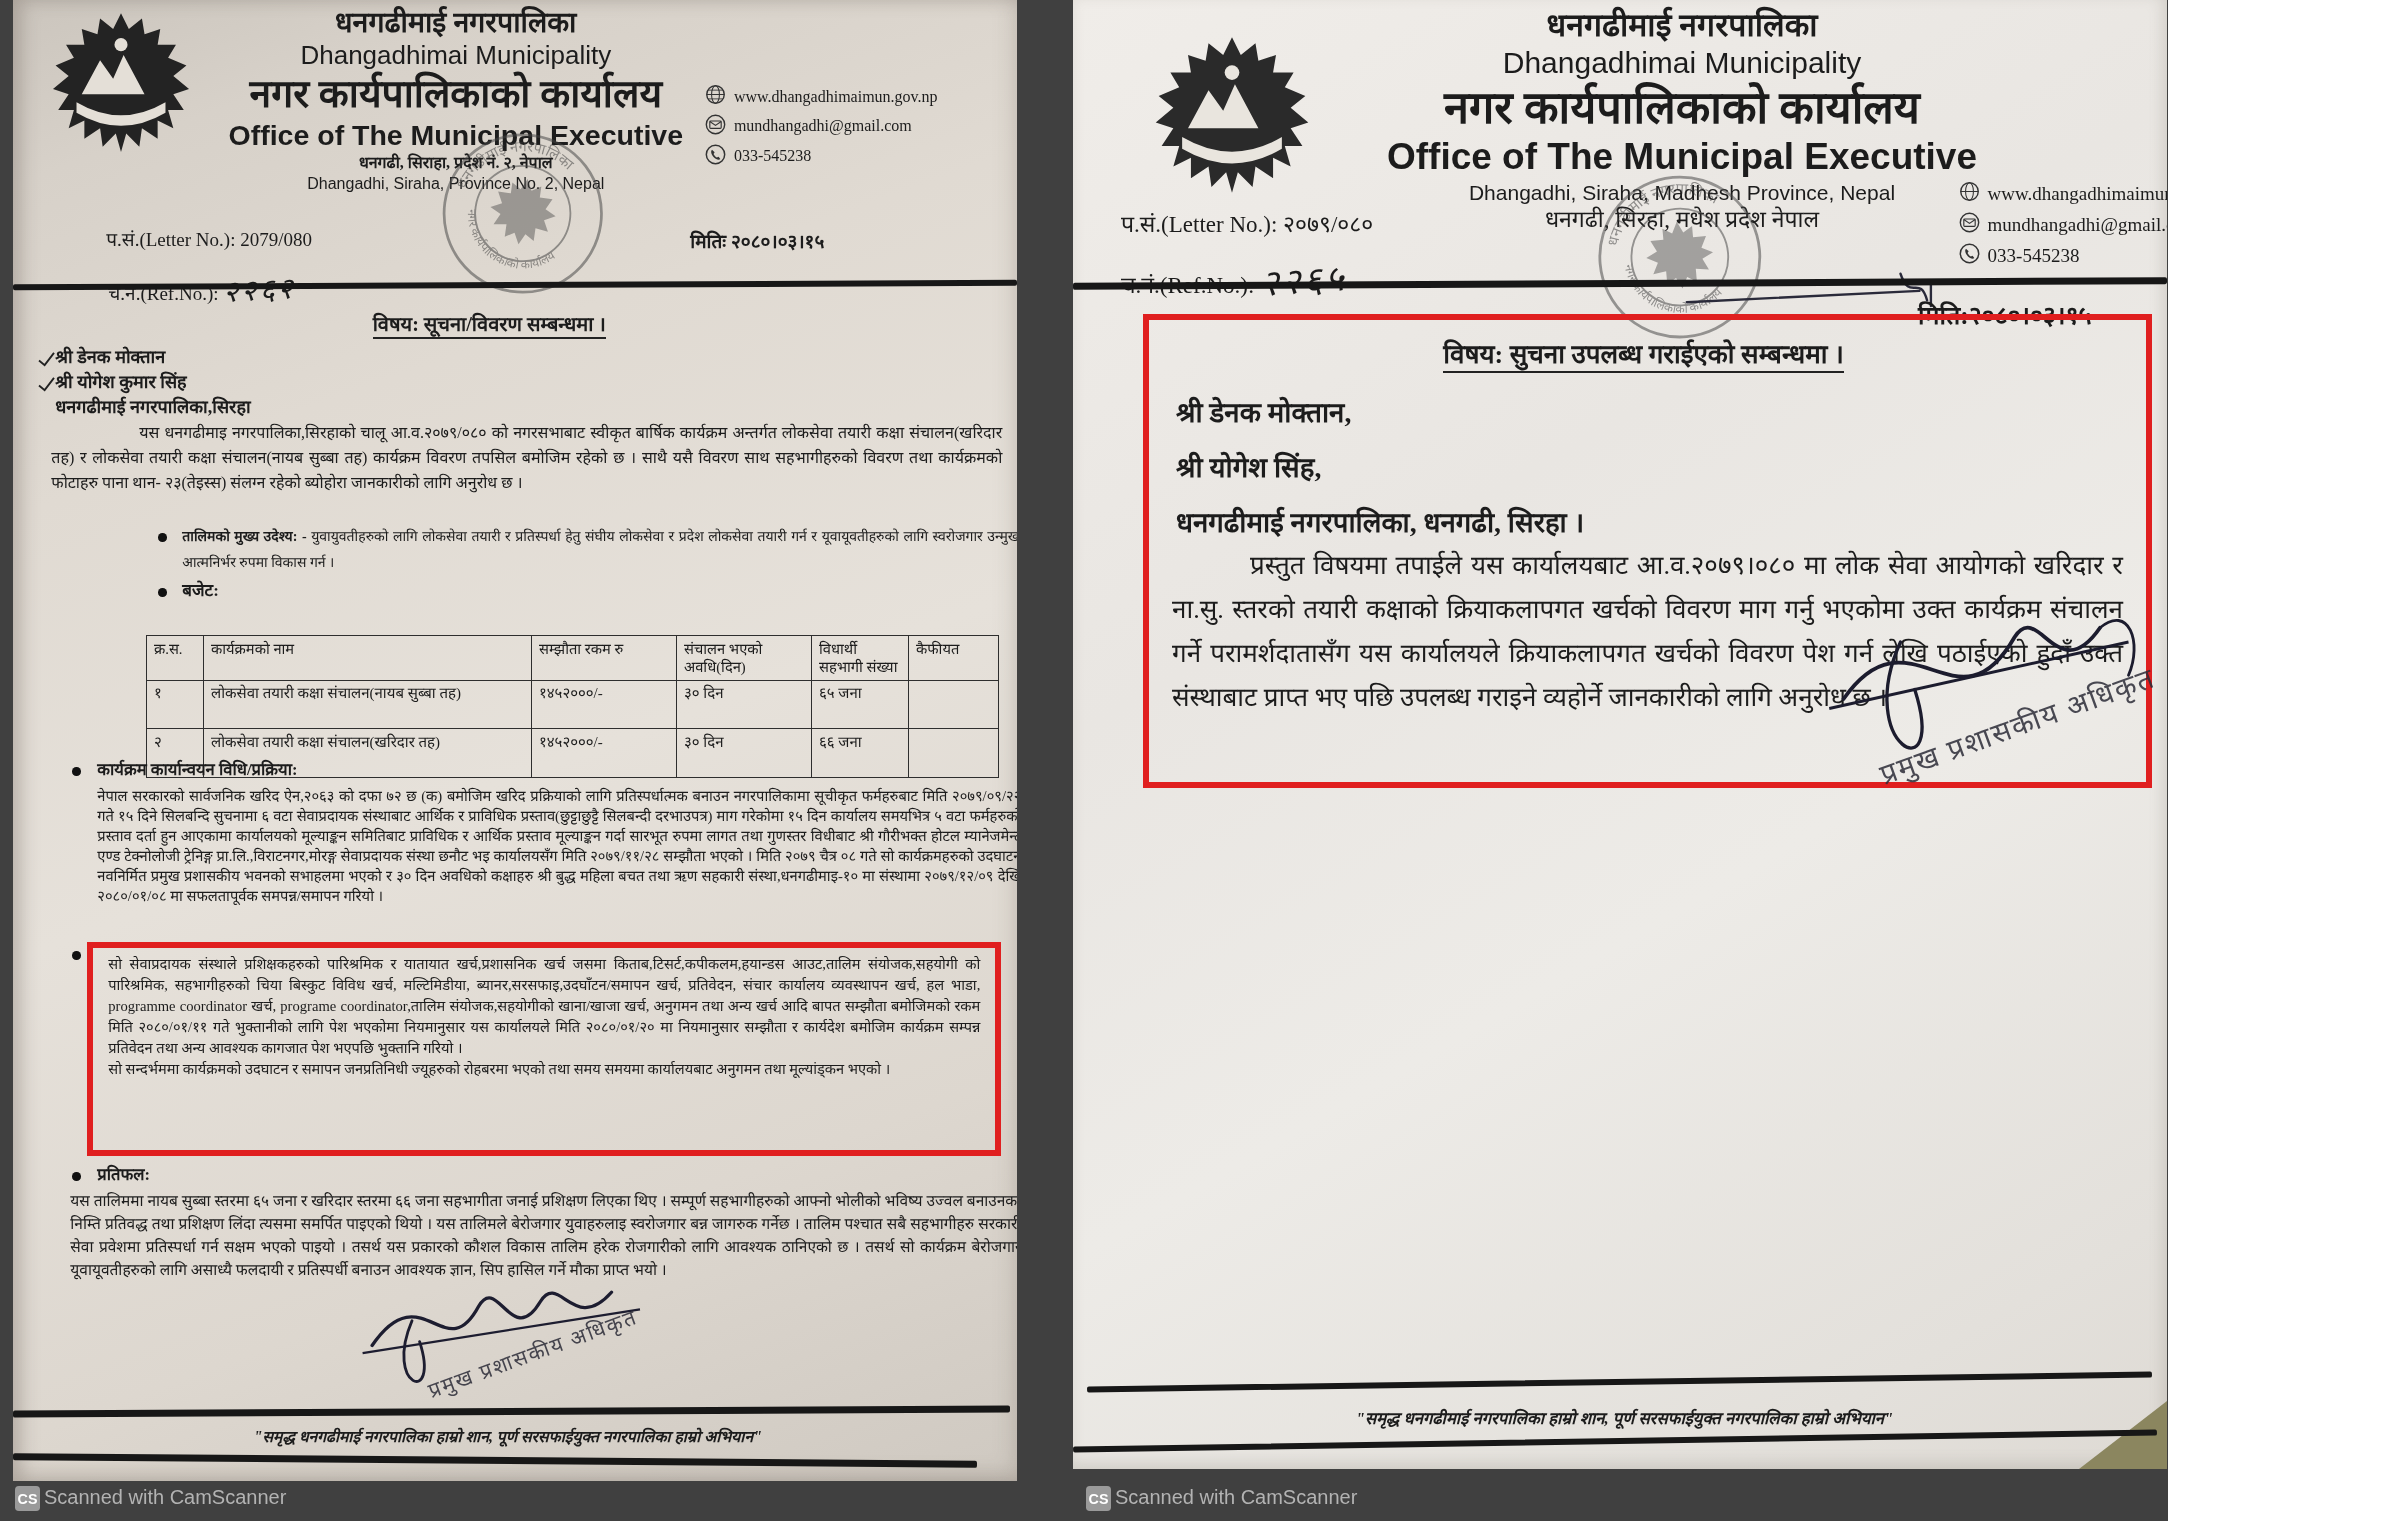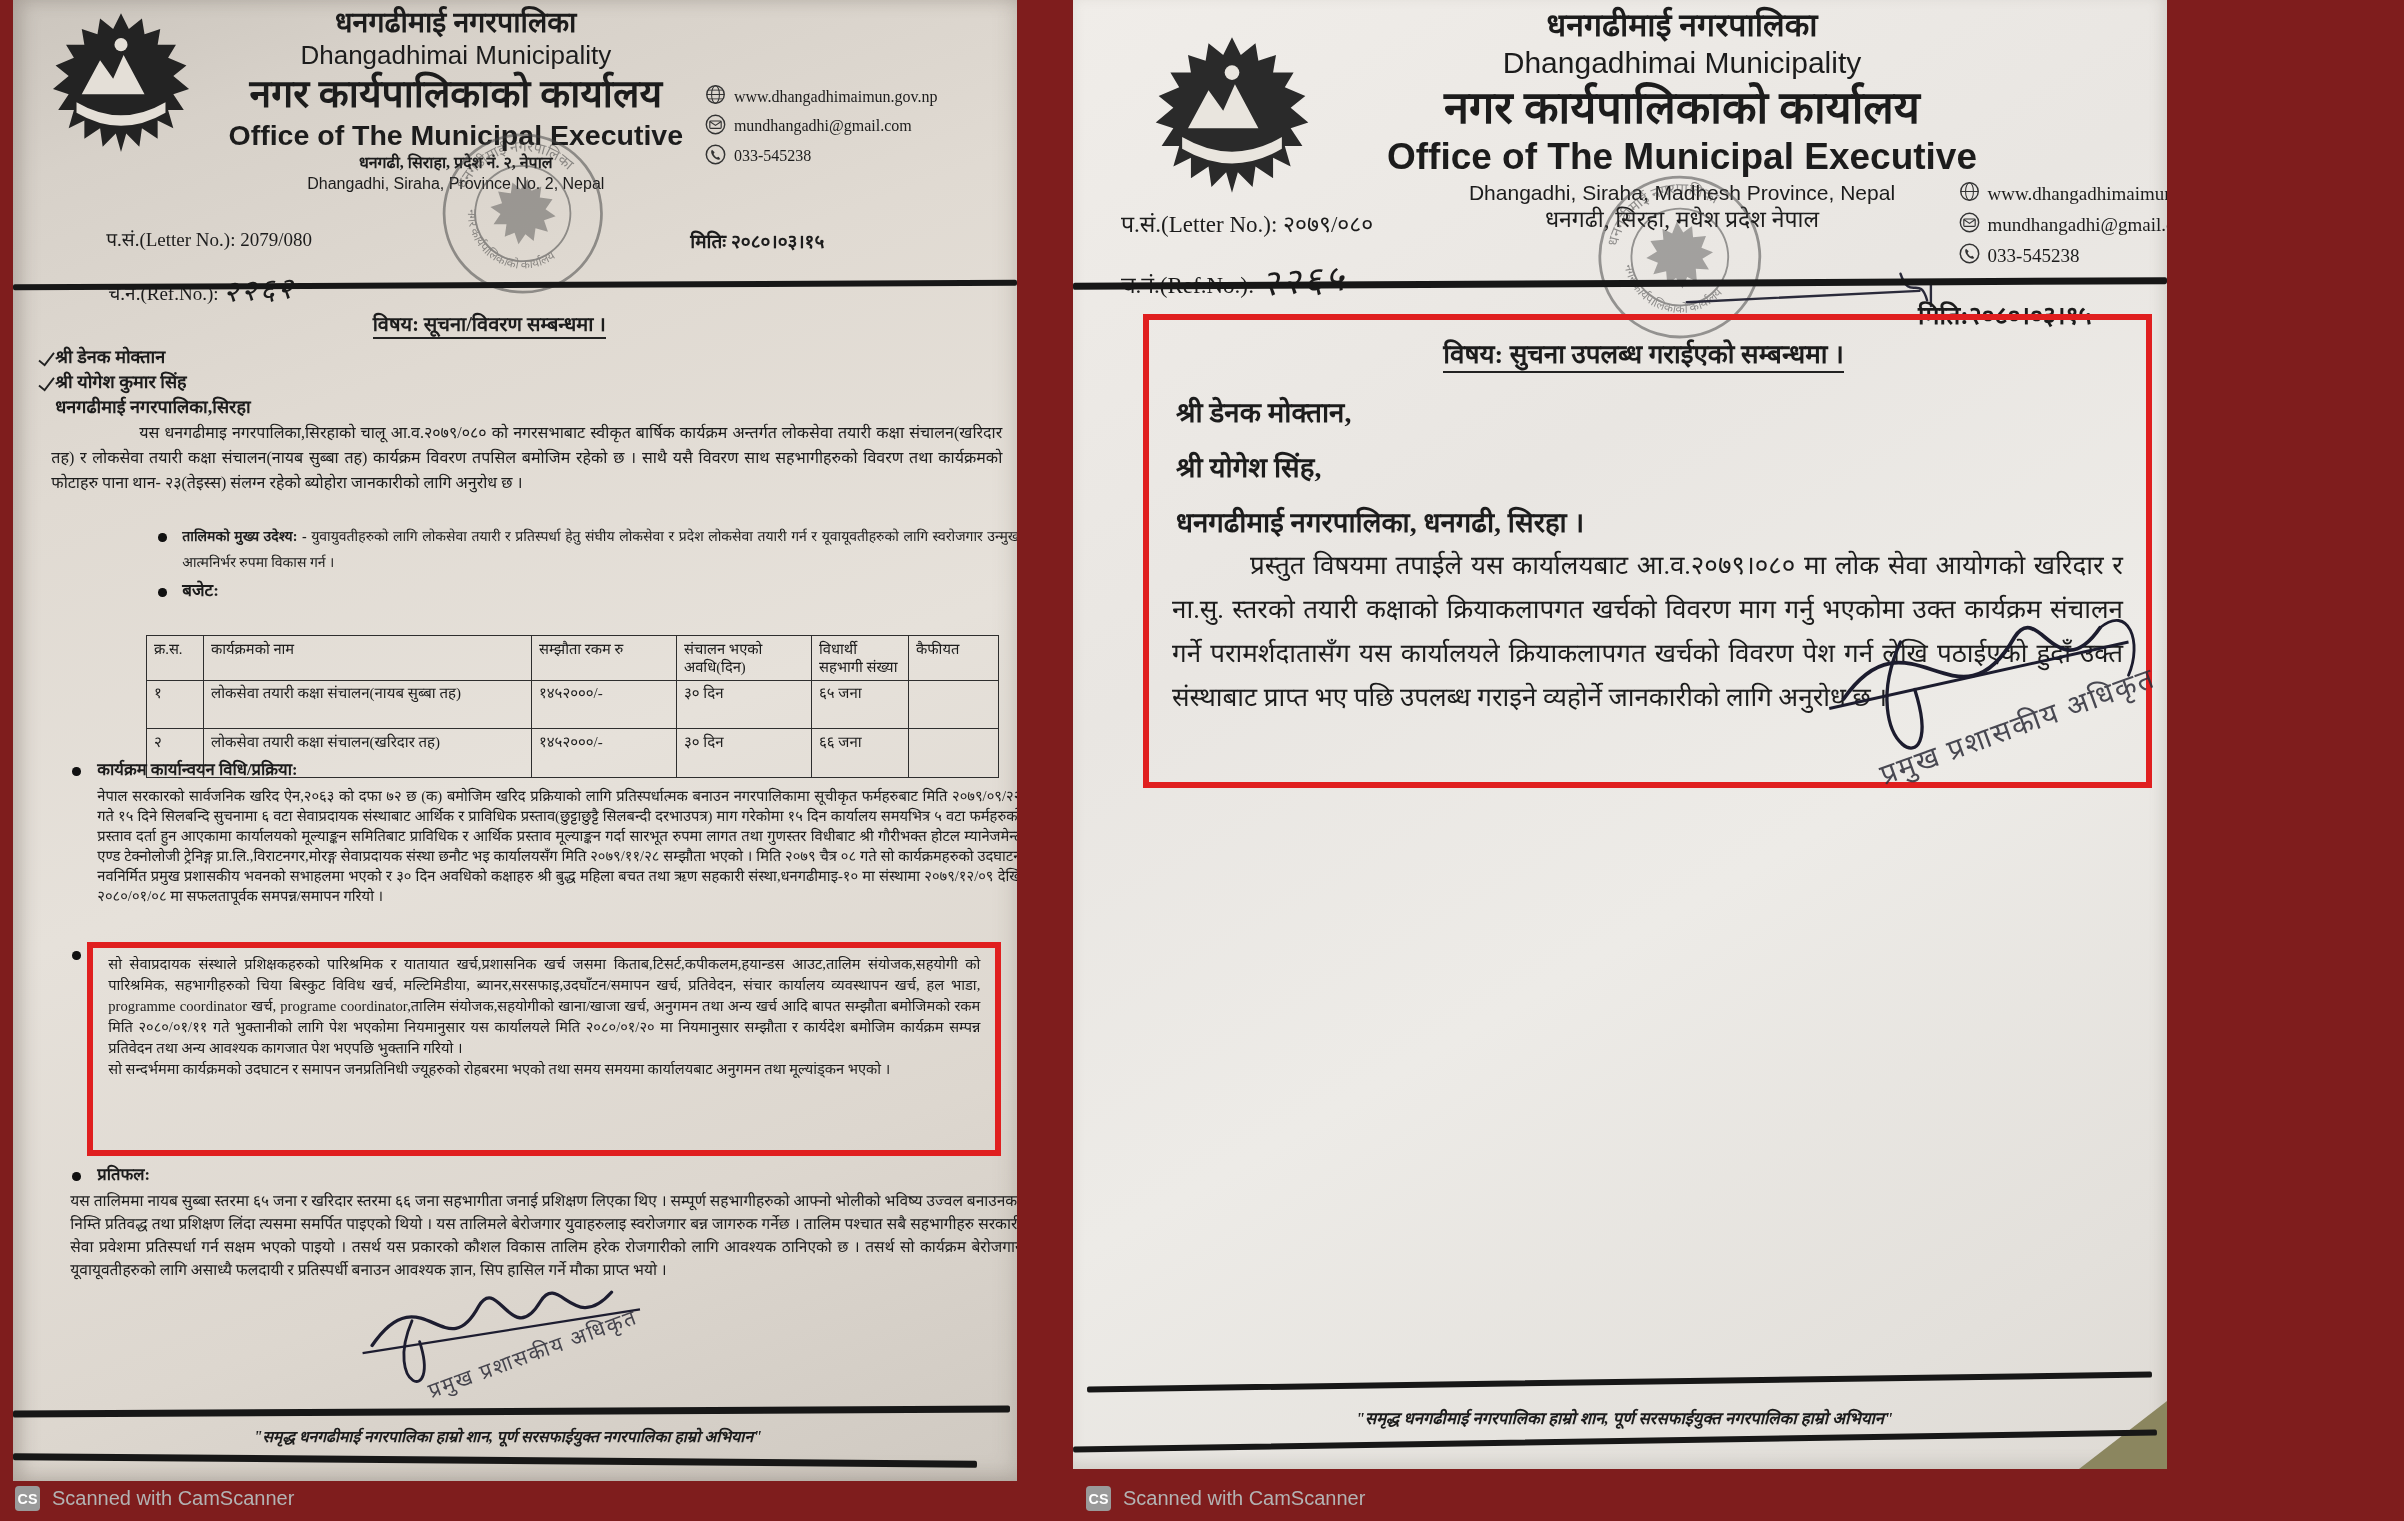--- a/index.html
+++ b/index.html
@@ -1,16 +1,16 @@
 <!DOCTYPE html>
 <html style="font-size:15px"><head>
 <meta charset="utf-8">
 <style>
   html,body{margin:0;padding:0;background:#fff;}
-  .canvas{position:relative;width:2404px;height:1522px;background:#7f1d1d;overflow:hidden;
+  .canvas{position:relative;width:2168px;height:1522px;background:#404040;overflow:hidden;
           font-family:"Liberation Serif","DejaVu Serif",serif;color:#1c1c1c;}
   .abs{position:absolute;}
   .photo{position:absolute;overflow:hidden;}
   .photo-left{left:13.3px;top:0;width:1004px;height:1481px;
     background:linear-gradient(160deg,#cbc5bd 0%,#d7d1c9 10%,#e0dad2 28%,#e6e1da 52%,#ddd7cf 78%,#cfc9c1 100%);
     box-shadow:inset 9.5px 0 17px rgba(90,80,70,.25), inset -5.7px -7.6px 19px rgba(120,110,100,.18);}
   .photo-right{left:1073px;top:0;width:1094px;height:1469px;
     background:linear-gradient(150deg,#f0ede9 0%,#e9e6e2 35%,#edebe7 60%,#e3e0db 88%,#dedad4 100%);
     box-shadow:inset -3.8px -5.7px 15px rgba(110,105,90,.2);}
   .wedge{position:absolute;right:0;bottom:0;width:88px;height:68px;
@@ -25,21 +25,21 @@
   .handw{font-style:italic;letter-spacing:2.9px;}
   .sigtitle{position:absolute;color:#2c2c38;opacity:.85;white-space:nowrap;letter-spacing:1.9px;}
   table.budget{border-collapse:collapse;table-layout:fixed;width:852px;}
   table.budget th,table.budget td{border:1.9px solid #2e2e2e;vertical-align:top;
      font-weight:normal;text-align:left;padding:3.8px 6.7px;font-size:14.7px;line-height:18px;}
   table.budget td{height:40px;font-size:15px;}
   .contact-row{display:flex;align-items:center;gap:7.6px;margin-bottom:4.8px;}
   .contact-row svg{flex:0 0 auto;}
   .contact-row span{font-size:16px;white-space:nowrap;text-align:center;}
   .contact-right .contact-row span{font-size:19px;}
-  .scanbar{position:absolute;display:flex;align-items:center;gap:12px;}
+  .scanbar{position:absolute;display:flex;align-items:flex-start;gap:4px;}
   .cs-badge{width:25px;height:25px;background:#9a9a9a;color:#fff;border-radius:3.8px;
     display:flex;align-items:center;justify-content:center;font-family:"Liberation Sans",sans-serif;
     font-weight:bold;font-size:14.3px;}
   .cs-label{font-family:"Liberation Sans",sans-serif;font-size:20px;color:#b3b3b3;}
   .redbox{position:absolute;border:6.7px solid #e01f1f;}
   .line{position:absolute;white-space:nowrap;}
 </style>
 </head>
 <body>
 

